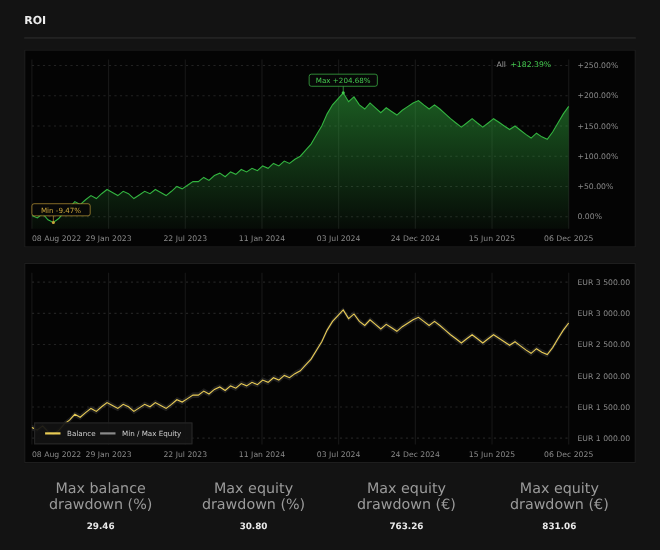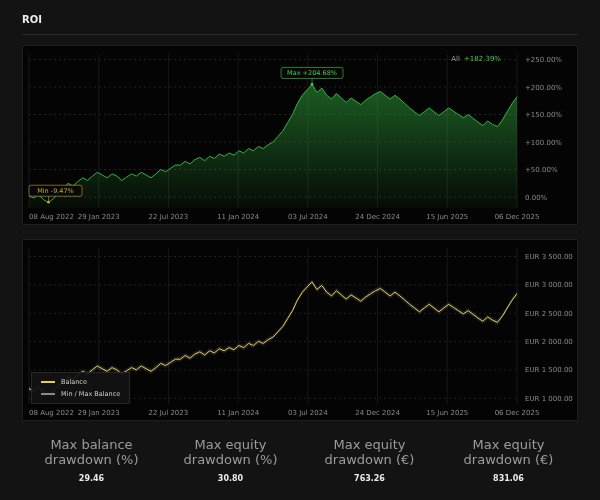--- a/index.html
+++ b/index.html
@@ -12,21 +12,21 @@
   #roi-box{height:180px}
   #equity-box{height:182px}
   .chart{position:absolute;inset:0}
   svg{display:block;font-family:"DejaVu Sans",sans-serif}
   .toolbar{position:absolute;top:8px;left:8px;z-index:3;display:flex;gap:4px}
   .rbtn{background:#1e1e1e;border:1px solid #3a3a3a;color:#b3b3b3;font-size:7px;line-height:1;padding:4px 6px;border-radius:2px;cursor:pointer;font-family:"DejaVu Sans",sans-serif}
   .rbtn.active{background:#3c3c3c;color:#fff}
   .summary{position:absolute;top:9px;right:76px;z-index:3;font-size:7px}
   .summary .lab{color:#9a9a9a;margin-right:4px}
   .summary .val{color:#45cb50}
-  .legend{position:absolute;left:8px;bottom:16px;z-index:3;background:rgba(18,18,18,0.92);border:1px solid #272727;padding:5px 9px;display:flex;flex-direction:column;gap:4px}
+  .legend{position:absolute;left:8px;bottom:16px;z-index:3;background:rgba(18,18,18,0.92);border:1px solid #272727;padding:5px 9px;display:flex;flex-direction:row;gap:4px}
   .legend-item{display:flex;align-items:center;gap:6px;font-size:6.5px;color:#cfcfcf}
   .legend-swatch{width:14px;height:2px;display:inline-block}
   .stats{display:flex;margin-top:16px}
   .stat{flex:1;text-align:center}
   .stat .slabel{font-size:13px;color:#9b9b9b}
   .stat .svalue{font-size:8px;color:#eaeaea;font-weight:700;margin-top:7px}
 </style>
 </head>
 <body>
 
@@ -125,21 +125,21 @@
             <path d="M6.0 148.7L10.9 150.9L15.8 147.2L20.6 152.4L25.5 154.8L30.4 151.4L35.3 145.6L40.2 141.9L45.0 136.6L49.9 139.3L54.8 135.1L59.7 131.3L64.6 134.0L69.4 129.8L74.3 126.0L79.2 128.7L84.1 131.3L89.0 127.6L93.8 129.8L98.7 134.0L103.6 130.8L108.5 127.6L113.4 129.8L118.2 126.0L123.1 128.7L128.0 131.3L132.9 127.6L137.8 123.4L142.6 125.5L147.5 122.4L152.4 119.2L157.3 119.2L162.2 115.5L167.0 118.2L171.9 114.0L176.8 111.8L181.7 115.0L186.6 110.8L191.4 112.9L196.3 108.7L201.2 110.8L206.1 107.6L211.0 109.7L215.8 105.5L220.7 107.6L225.6 103.4L230.5 105.5L235.4 101.3L240.2 103.4L245.1 99.7L250.0 97.1L254.9 91.8L259.8 86.5L264.6 78.6L269.5 70.7L274.4 60.1L279.3 52.2L284.2 46.9L289.0 41.8L293.9 49.6L298.8 45.4L303.7 52.2L308.6 55.9L313.4 50.7L318.3 54.9L323.2 59.1L328.1 54.9L333.0 58.0L337.8 61.2L342.7 57.0L347.6 53.8L352.5 50.7L357.4 48.5L362.2 52.2L367.1 55.9L372.0 52.2L376.9 55.9L381.8 60.1L386.6 64.3L391.5 68.0L396.4 71.8L401.3 68.0L406.2 64.3L411.0 68.0L415.9 71.8L420.8 68.0L425.7 64.3L430.6 67.5L435.4 70.7L440.3 73.9L445.2 70.7L450.1 74.4L455.0 78.1L459.8 81.2L464.7 77.0L469.6 80.2L474.5 82.3L479.4 76.0L484.2 68.0L489.1 60.1L494.0 53.6" fill="none" stroke="#e9cc55" stroke-width="1"></path>
           </svg>
         </div>
       <div class="legend">
         <div class="legend-item">
           <span class="legend-swatch" style="background: rgb(233, 204, 85);"></span>
           <span>Balance</span>
         </div>
         <div class="legend-item">
           <span class="legend-swatch" style="background: rgb(138, 138, 138);"></span>
-          <span>Min / Max Balance</span>
+          <span>Min / Max Equity</span>
         </div>
       </div>
     </div>
   </section>
 
   <div class="stats">
     <div class="stat">
       <div class="slabel">Max balance drawdown (%)</div>
       <div class="svalue">29.46</div>
     </div>

